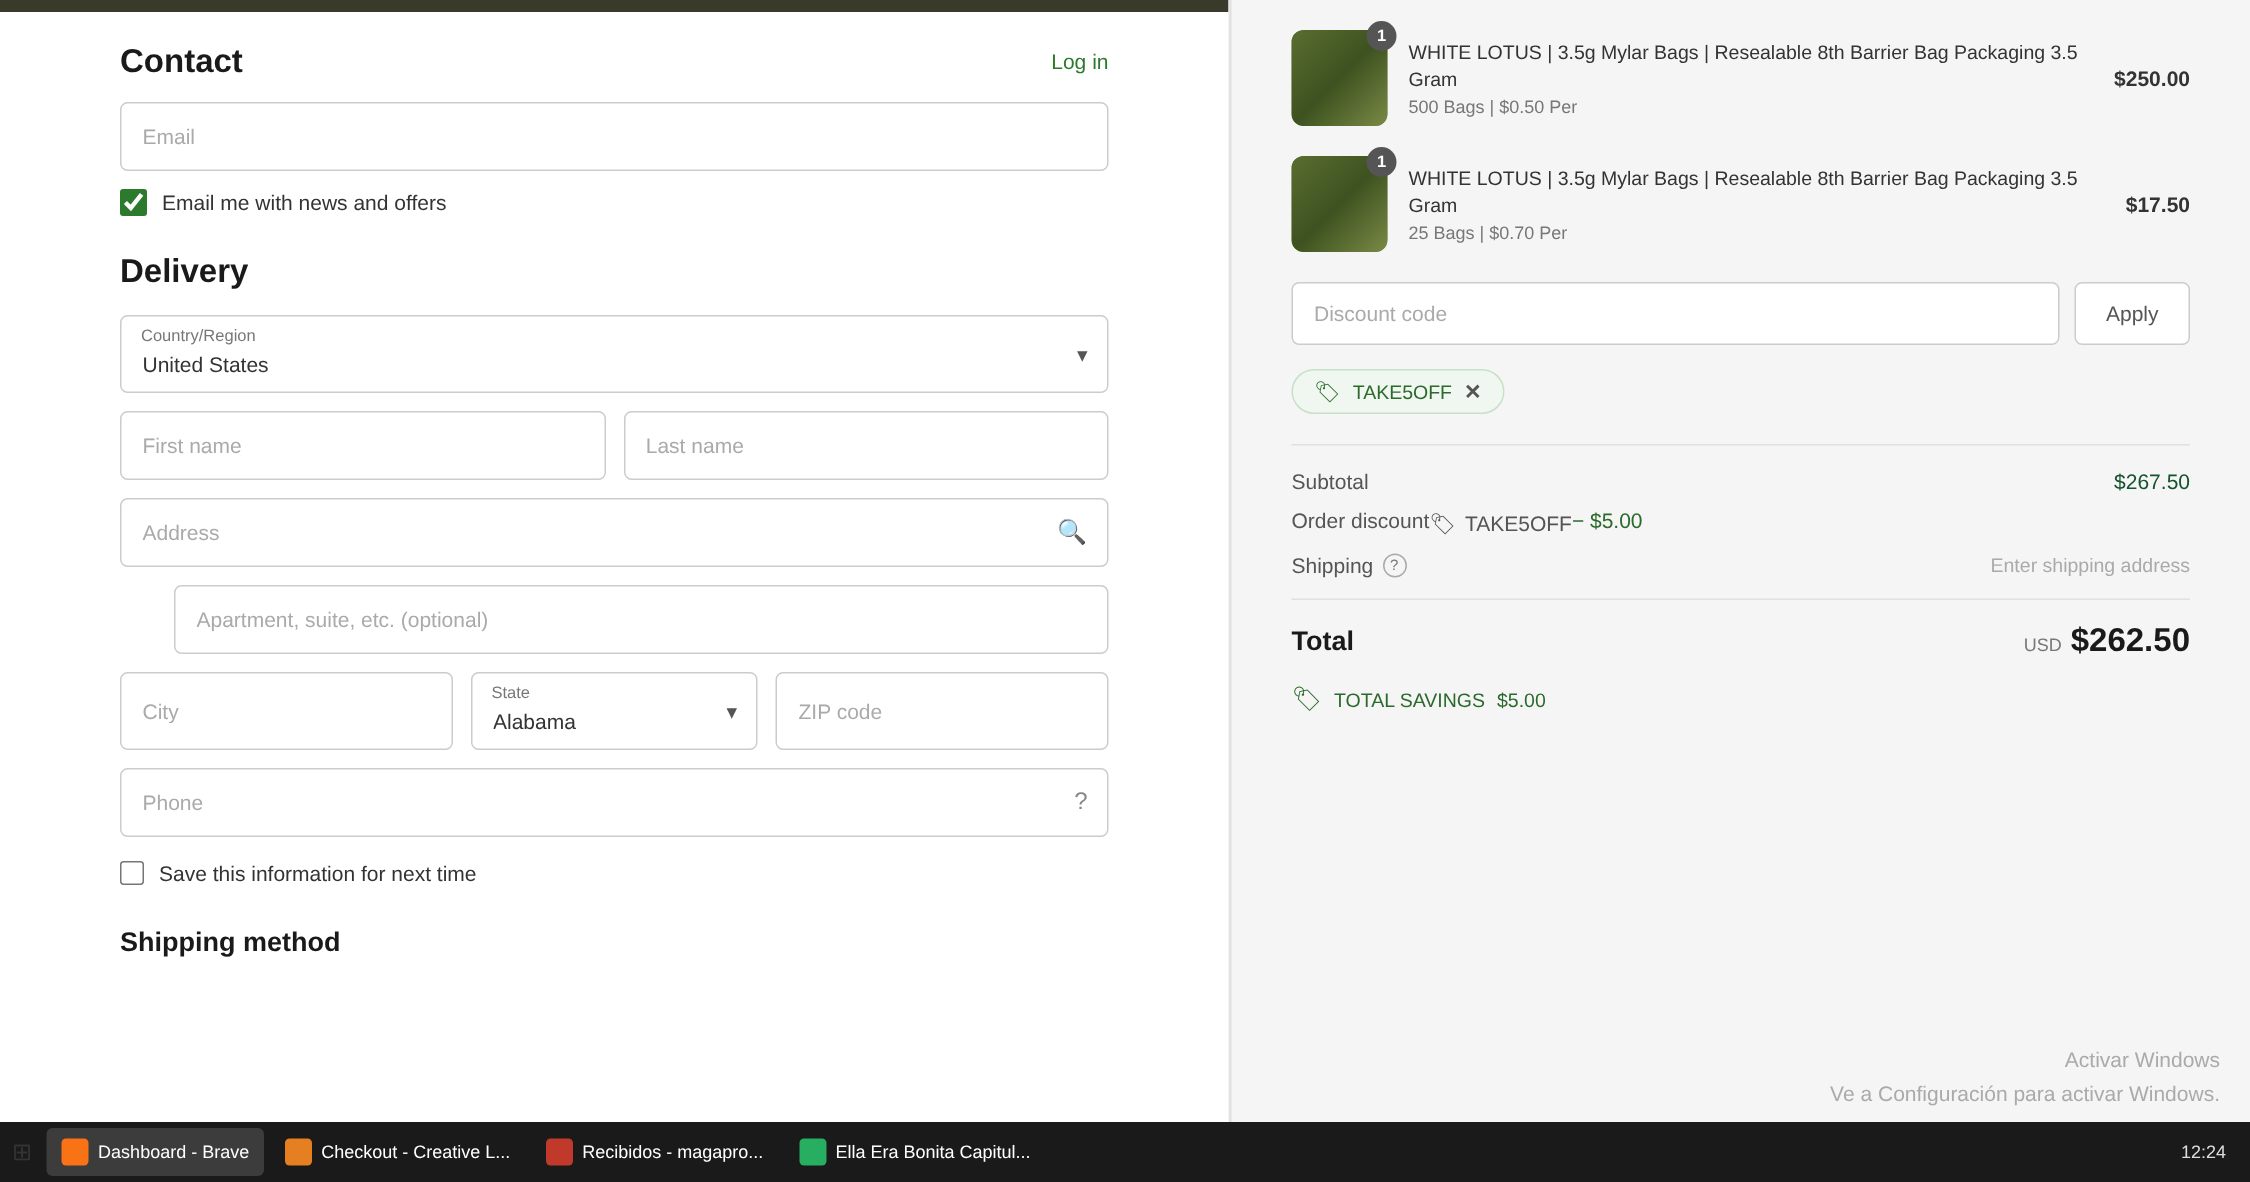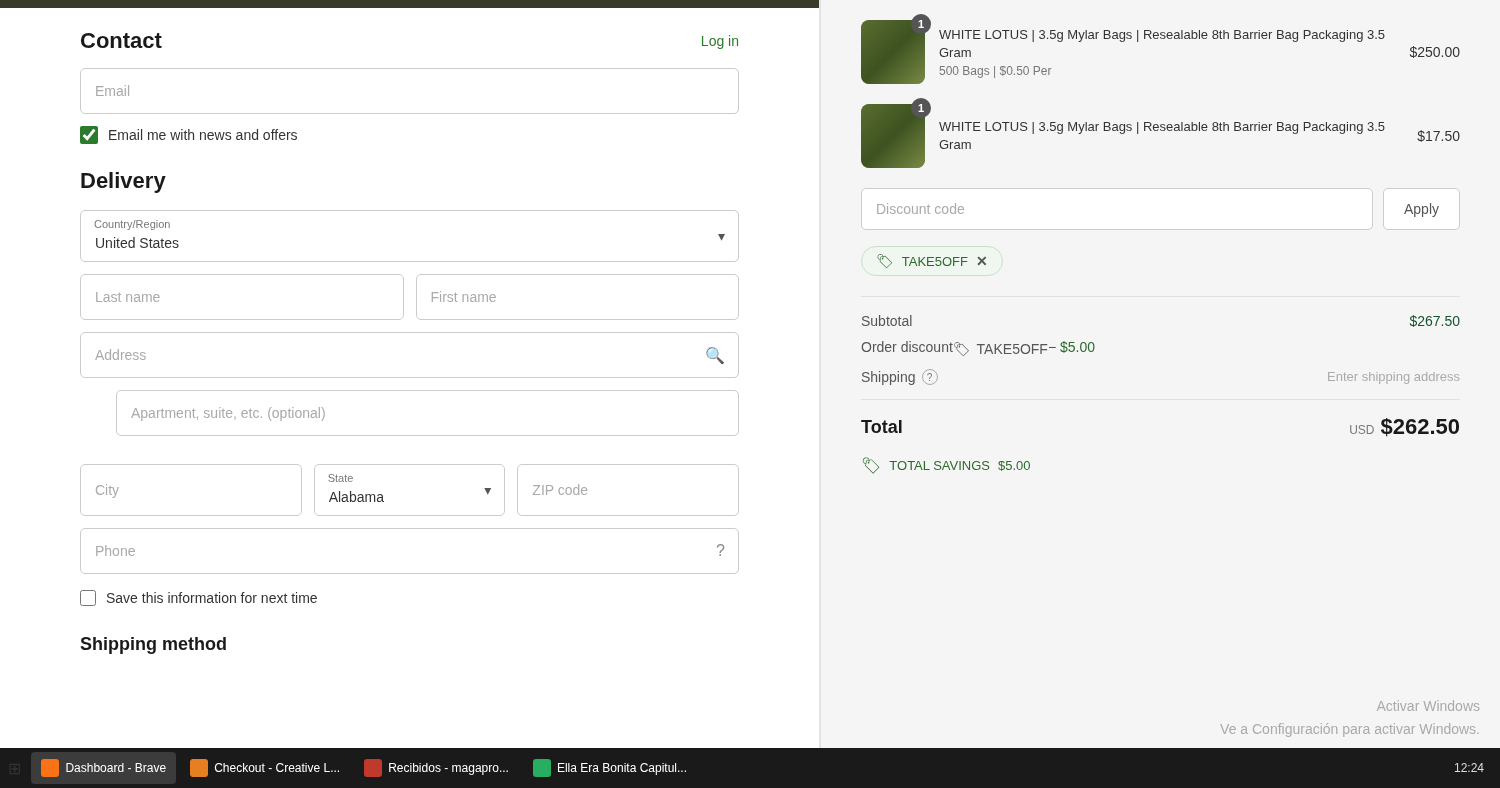--- a/index.html
+++ b/index.html
@@ -32,21 +32,21 @@
     .country-select { width: 100%; border: 1px solid #ccc; border-radius: 5px; padding: 24px 14px 10px 14px; font-size: 14px; color: #333; background: #fff; appearance: none; cursor: pointer; outline: none; }
     .chevron-down { position: absolute; right: 14px; top: 50%; transform: translateY(-50%); pointer-events: none; color: #555; font-size: 14px; }
 
     .name-row { display: flex; gap: 12px; margin-bottom: 12px; }
     .name-row .form-input { flex: 1; }
 
     .address-wrapper { position: relative; margin-bottom: 12px; }
     .address-wrapper .form-input { padding-right: 44px; }
     .search-icon-addr { position: absolute; right: 14px; top: 50%; transform: translateY(-50%); color: #888; font-size: 16px; pointer-events: none; }
 
-    .apt-row { margin-bottom: 28px; padding-left: 36px; }
+    .apt-row { margin-bottom: 12px; padding-left: 36px; }
     .city-state-zip { display: flex; gap: 12px; margin-bottom: 12px; }
     .city-input { flex: 1; }
     .state-wrapper { flex: 1; position: relative; }
     .state-wrapper label { position: absolute; top: 8px; left: 14px; font-size: 11px; color: #777; z-index: 1; pointer-events: none; }
     .state-select { width: 100%; border: 1px solid #ccc; border-radius: 5px; padding: 24px 14px 10px 14px; font-size: 14px; color: #333; background: #fff; appearance: none; cursor: pointer; outline: none; }
     .zip-input { flex: 1; }
 
     .phone-wrapper { position: relative; margin-bottom: 16px; }
     .phone-wrapper .form-input { padding-right: 44px; }
     .help-icon { position: absolute; right: 14px; top: 50%; transform: translateY(-50%); color: #888; font-size: 16px; cursor: pointer; }
@@ -60,21 +60,21 @@
     .right-panel { flex: 1; background: #f5f5f5; overflow-y: auto; padding: 20px 40px 40px 40px; border-left: 1px solid #e0e0e0; }
 
     .order-item { display: flex; align-items: center; gap: 14px; margin-bottom: 20px; }
     .item-image-wrapper { position: relative; flex-shrink: 0; }
     .item-image { width: 64px; height: 64px; border-radius: 8px; background: #6b7a3a; display: flex; align-items: center; justify-content: center; overflow: hidden; }
     .item-image-inner { width: 64px; height: 64px; background: linear-gradient(135deg, #5a6e30 0%, #3d5220 50%, #7a8a45 100%); border-radius: 8px; }
     .item-badge { position: absolute; top: -6px; right: -6px; background: #555; color: #fff; border-radius: 50%; width: 20px; height: 20px; font-size: 11px; display: flex; align-items: center; justify-content: center; font-weight: 600; }
     .item-info { flex: 1; }
     .item-name { font-size: 13px; color: #333; line-height: 1.4; }
     .item-detail { font-size: 12px; color: #777; margin-top: 2px; }
-    .item-price { font-size: 14px; font-weight: 400; color: #333; white-space: nowrap; }
+    .item-price { font-size: 14px; font-weight: 700; color: #333; white-space: nowrap; }
 
     .discount-row { display: flex; gap: 10px; margin: 16px 0; }
     .discount-input { flex: 1; border: 1px solid #ccc; border-radius: 5px; padding: 12px 14px; font-size: 14px; outline: none; background: #fff; }
     .discount-input::placeholder { color: #aaa; }
     .apply-btn { border: 1px solid #ccc; background: #fff; border-radius: 5px; padding: 12px 20px; font-size: 14px; cursor: pointer; color: #555; white-space: nowrap; }
 
     .coupon-tag { display: inline-flex; align-items: center; gap: 8px; background: #f0f7f0; border: 1px solid #c8e0c8; border-radius: 20px; padding: 6px 14px; font-size: 13px; color: #2c6a2c; margin-bottom: 20px; }
     .coupon-tag .tag-icon { font-size: 14px; }
     .coupon-tag .remove-icon { cursor: pointer; color: #555; font-size: 14px; font-weight: bold; }
 
@@ -148,22 +148,22 @@
         <label>Country/Region</label>
         <select class="country-select">
           <option>United States</option>
           <option>Canada</option>
           <option>United Kingdom</option>
         </select>
         <span class="chevron-down">▾</span>
       </div>
 
       <div class="name-row">
+        <input class="form-input" type="text" placeholder="First name" style="">
         <input class="form-input" type="text" placeholder="Last name" style="">
-        <input class="form-input" type="text" placeholder="First name" style="">
       </div>
 
       <div class="address-wrapper">
         <input class="form-input" type="text" placeholder="Address" style="">
         <span class="search-icon-addr">🔍</span>
       </div>
 
       <div class="apt-row">
         <input class="form-input" type="text" placeholder="Apartment, suite, etc. (optional)" style="">
       </div>
@@ -217,20 +217,21 @@
     
     <div class="order-item">
       <div class="item-image-wrapper">
         <div class="item-image">
           <div class="item-image-inner"></div>
         </div>
         <span class="item-badge">1</span>
       </div>
       <div class="item-info">
         <div class="item-name">WHITE LOTUS | 3.5g Mylar Bags | Resealable 8th Barrier Bag Packaging 3.5 Gram</div>
+        <div class="item-detail">25 Bags | $0.70 Per</div>
       </div>
       <div class="item-price">$17.50</div>
     </div>
 
     
     <div class="discount-row">
       <input class="discount-input" type="text" placeholder="Discount code" style="">
       <button class="apply-btn">Apply</button>
     </div>
 

